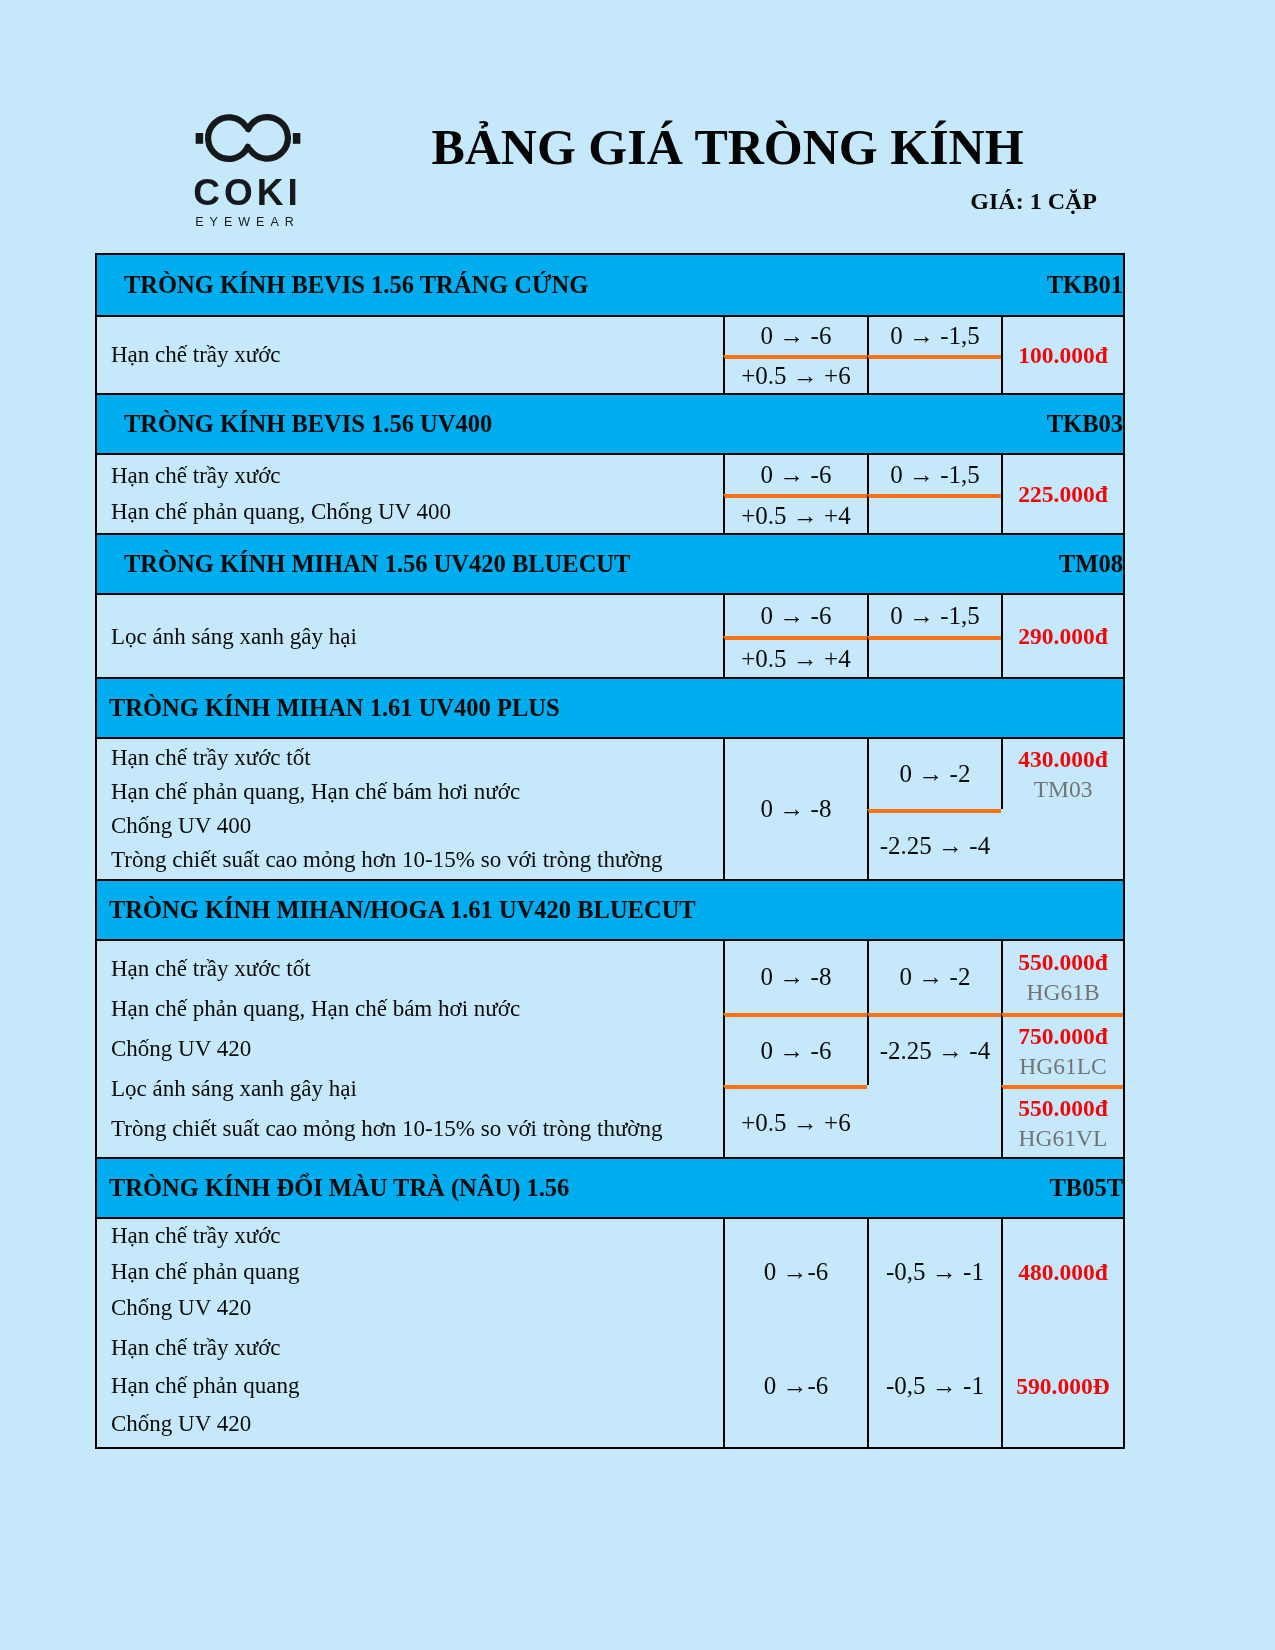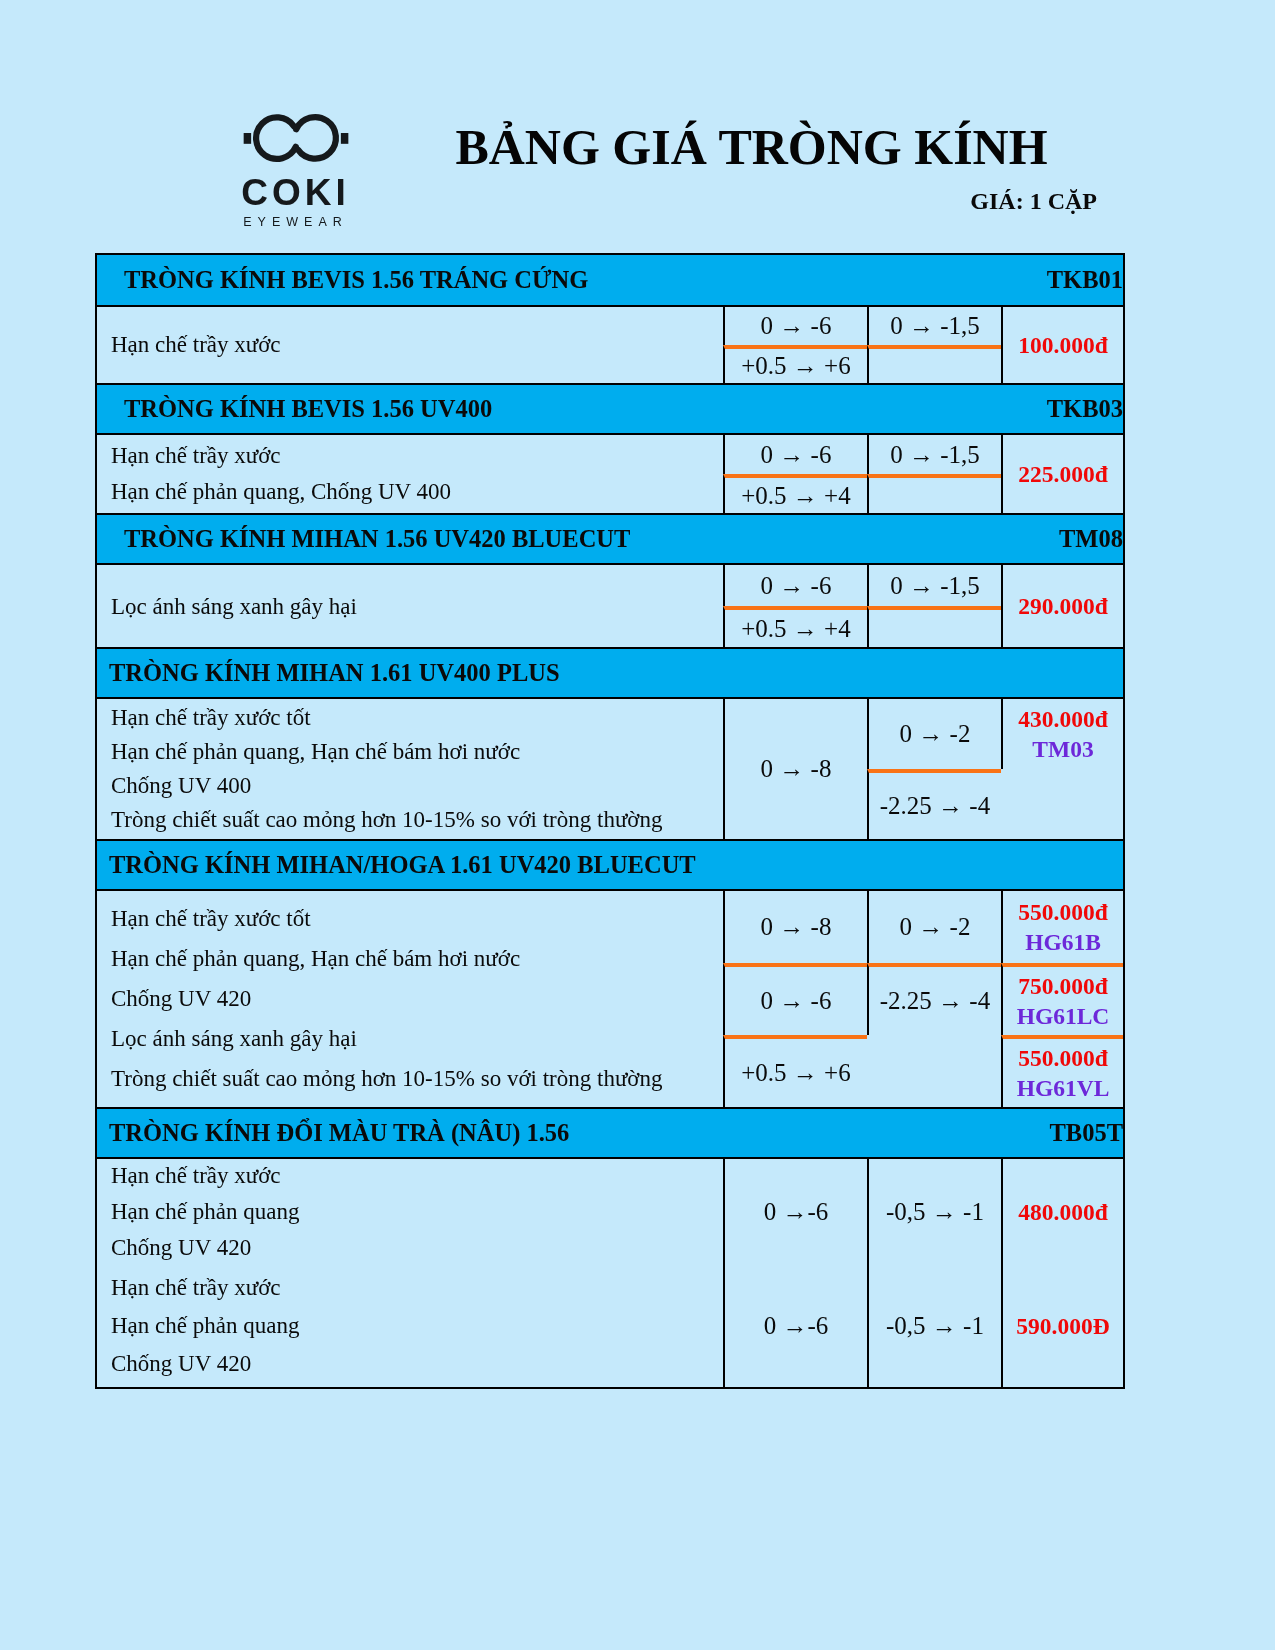--- a/index.html
+++ b/index.html
@@ -3,57 +3,57 @@
 <meta charset="utf-8">
 <style>
   html,body{margin:0;padding:0;}
   body{
     width:1275px;height:1650px;
     background:#c5e9fb;
     font-family:"Liberation Serif","DejaVu Serif",serif;
     color:#0a0a0a;
     position:relative;
   }
-  .top-area{position:relative;height:253px;margin-left:48px;}
+  .top-area{position:relative;height:253px;}
   .logo{position:absolute;left:185px;top:108px;width:125px;text-align:center;}
   .logo svg{display:block;margin:0 auto;}
   .brand{font-family:"Liberation Sans","DejaVu Sans",sans-serif;font-weight:bold;
          font-size:37px;letter-spacing:4px;color:#15191c;line-height:38px;margin-top:6px;}
   .subbrand{font-family:"Liberation Sans","DejaVu Sans",sans-serif;font-size:12.5px;
          letter-spacing:6px;color:#15191c;margin-top:3px;}
   .title{position:absolute;left:330px;right:150px;top:118px;text-align:center;
          font-size:50px;font-weight:bold;letter-spacing:0px;color:#050505;}
   .price-note{position:absolute;top:188px;right:178px;font-size:24px;font-weight:bold;}
 
   .price-table{
     position:absolute;left:95px;top:253px;width:1030px;
     border:2px solid #000;box-sizing:border-box;background:#c5e9fb;
   }
   .sec-header{
-    background:#00adee;height:52px;display:flex;align-items:center;
+    background:#00adee;height:62px;display:flex;align-items:center;
     border-bottom:2px solid #000;box-sizing:border-box;
   }
   .sec-header + .sec-body{border-top:none;}
   .sec-body + .sec-header{border-top:2px solid #000;}
   .sec-title{flex:1;font-weight:bold;font-size:24.5px;padding-left:12px;white-space:nowrap;}
   .indented .sec-title{padding-left:27px;}
   .sec-code{flex:0 0 126px;text-align:right;font-weight:bold;font-size:24.5px;}
 
   .sec-body{display:grid;grid-template-columns:626px 144px 134px 122px;box-sizing:border-box;}
   .cell{box-sizing:border-box;display:flex;align-items:center;justify-content:center;}
   .bl{border-left:2px solid #000;}
   .bt{border-top:4px solid #f97316;}
   .desc{flex-direction:column;align-items:flex-start;justify-content:center;
         padding-left:14px;padding-right:6px;font-size:23px;}
   .desc div{white-space:nowrap;}
   .range{font-size:25px;white-space:nowrap;}
   .price{color:#f00808;font-weight:bold;font-size:23.5px;}
   .pcell{flex-direction:column;justify-content:center;line-height:30px;}
   .price-text{color:#f00808;font-weight:bold;font-size:23.5px;}
-  .code-text{color:#6d28d9;font-weight:bold;font-size:23.5px;text-align:right;}
+  .code-text{color:#737373;font-weight:normal;font-size:23.5px;text-align:right;}
 </style>
 </head>
 <body>
 
 <div class="page">
   <div class="top-area">
     <div class="logo">
       <svg width="108" height="60" viewBox="0 0 130 72">
         <g fill="none" stroke="#15191c" stroke-width="7.5" stroke-linecap="round">
           <path d="M 64.7 46.6 A 25 25 0 1 1 62.5 21.9"></path>

